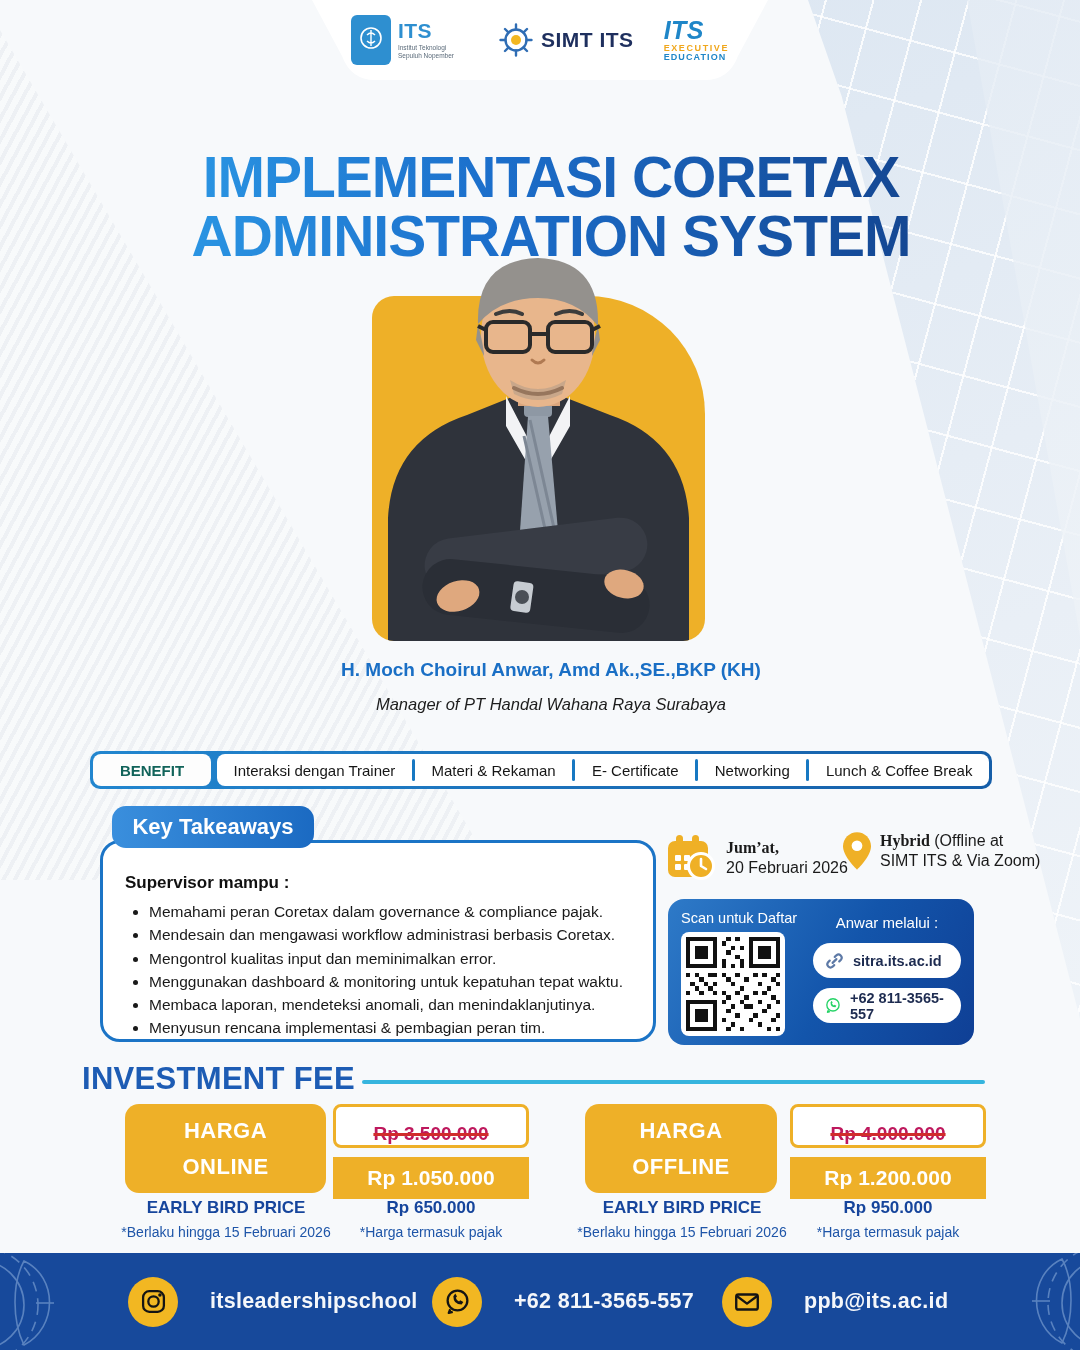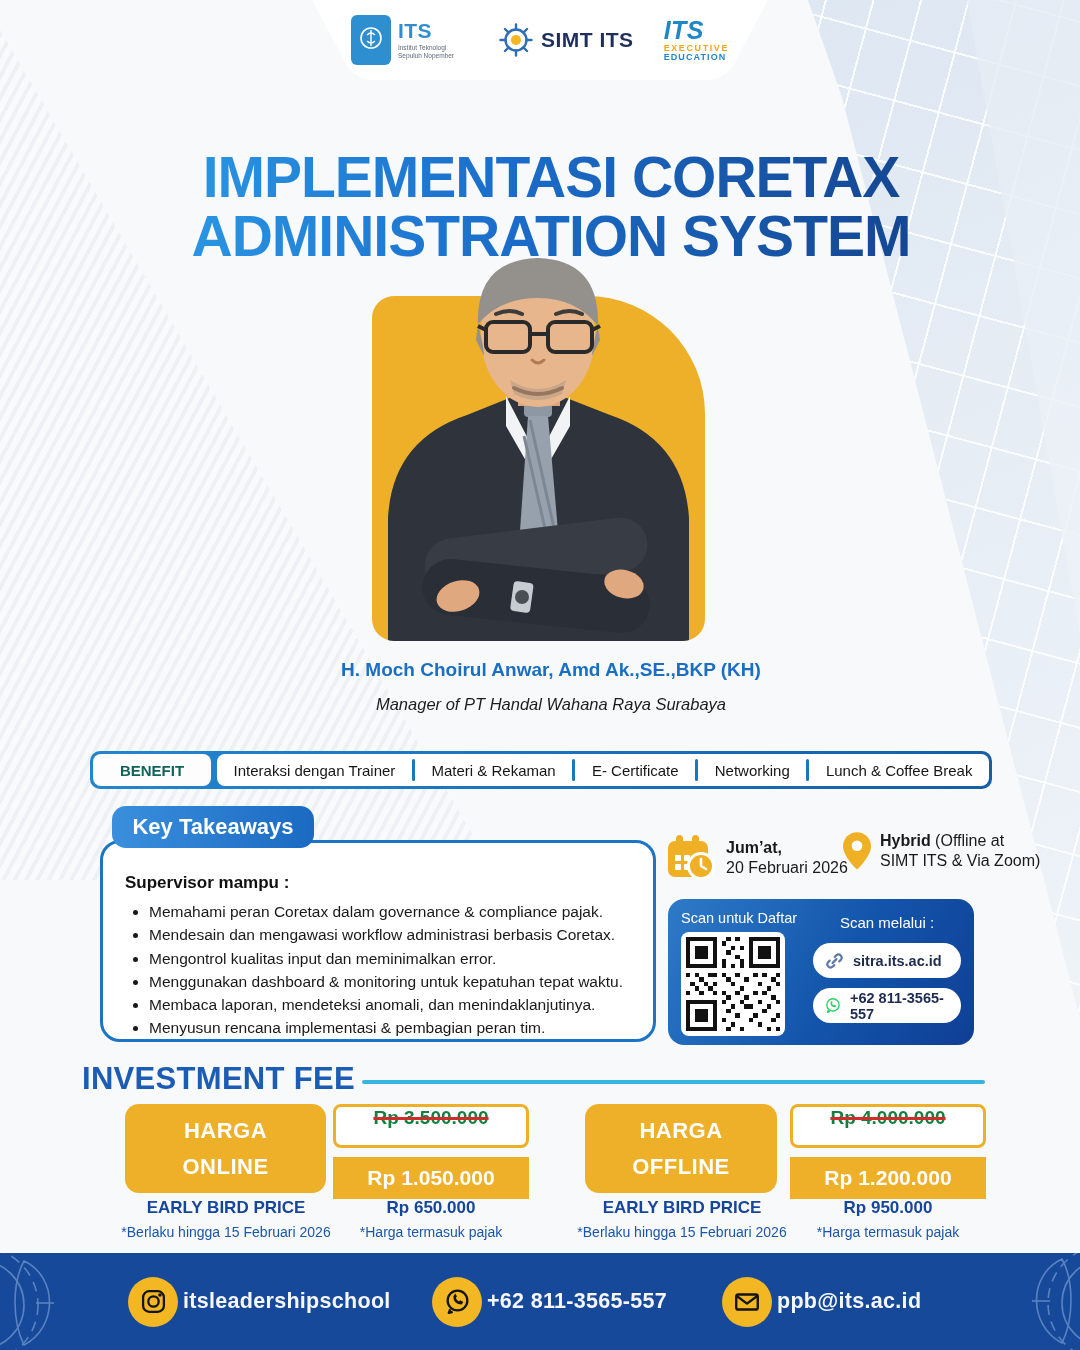--- a/index.html
+++ b/index.html
@@ -72,21 +72,21 @@
     background:linear-gradient(90deg,#3a8fdd,#1b6ac2);border-radius:14px;
     display:flex;align-items:center;justify-content:center;color:#fff;font-size:22px;font-weight:600;z-index:3;}
   .tk-heading{font-size:17px;font-weight:800;color:#111;}
   .tk-list{margin:7px 0 4px 0;padding-left:24px;}
   .tk-list li{font-size:15.5px;line-height:1.5;color:#191919;}
 
   
   .event-date{position:absolute;left:666px;top:833px;display:flex;align-items:center;gap:10px;}
   .event-place{position:absolute;left:843px;top:831px;display:flex;align-items:flex-start;gap:9px;}
   .ev-text{font-size:16px;color:#1a1a1a;line-height:1.25;}
-  .ev-text b{font-weight:800;}
+  .ev-text b{font-weight:800;font-family:Liberation Serif, serif;}
 
   
   .register-card{position:absolute;left:668px;top:899px;width:306px;height:146px;box-sizing:border-box;
     background:linear-gradient(120deg,#2e7ac8 0%,#1355ab 55%,#0f3f95 100%);
     border-radius:16px;padding:11px 13px;display:grid;grid-template-columns:118px 1fr;column-gap:14px;}
   .scan-label{font-size:14.5px;color:#fff;margin-bottom:6px;}
   .qr-box{width:104px;height:104px;background:#fff;border-radius:8px;padding:5px;box-sizing:border-box;}
   .or-label{font-size:15px;color:#fff;text-align:center;margin:4px 0 12px;}
   .contact-pill{height:35px;background:#fff;border-radius:18px;display:flex;align-items:center;gap:9px;
     padding:0 12px;margin-bottom:10px;font-size:14.5px;font-weight:700;color:#1d2b50;}
@@ -94,34 +94,34 @@
   
   .invest-heading{position:absolute;left:82px;top:1061px;font-size:31px;font-weight:800;color:#1d5cb4;letter-spacing:.3px;}
   .invest-line{position:absolute;left:362px;top:1080px;width:623px;height:4px;background:#36b5de;border-radius:2px;}
 
   .harga-box{position:absolute;background:#eeb028;border-radius:14px;display:flex;flex-direction:column;
     align-items:center;justify-content:center;color:#fff;font-size:22px;font-weight:800;letter-spacing:.5px;line-height:1.6;}
   .harga-online{left:125px;top:1104px;width:201px;height:89px;}
   .harga-offline{left:585px;top:1104px;width:192px;height:89px;}
   .price-stack{position:absolute;top:1104px;width:196px;display:flex;flex-direction:column;gap:9px;}
   .price-stack.online{left:333px;} .price-stack.offline{left:790px;}
-  .old-price{height:38px;background:#fff;border:3px solid #eeb028;border-radius:8px;display:flex;align-items:flex-start;justify-content:center;
-    font-size:19px;font-weight:800;color:#15803d;}
+  .old-price{height:38px;background:#fff;border:3px solid #eeb028;border-radius:8px;display:flex;align-items:flex-end;justify-content:center;
+    font-size:19px;font-weight:800;color:#be185d;}
   .old-price span{text-decoration:line-through;text-decoration-color:#d02c2c;text-decoration-thickness:3px;}
   .new-price{height:42px;background:#eeb028;border-radius:0;display:flex;align-items:center;justify-content:center;
     font-size:21px;font-weight:800;color:#fff;}
   .fee-note{position:absolute;top:1198px;text-align:center;color:#16459c;}
   .fee-note .nb{font-size:17px;font-weight:800;display:block;}
   .fee-note .ns{font-size:14px;font-weight:400;color:#1e55a8;display:block;margin-top:6px;}
   .note-early-online{left:112px;width:228px;} .note-price-online{left:330px;width:202px;}
   .note-early-offline{left:568px;width:228px;} .note-price-offline{left:787px;width:202px;}
 
   
   .footer{position:absolute;left:0;top:1253px;width:1080px;height:97px;background:#17499b;overflow:hidden;}
-  .footer-item{position:absolute;top:0;height:97px;display:flex;align-items:center;gap:5px;}
+  .footer-item{position:absolute;top:0;height:97px;display:flex;align-items:center;gap:32px;}
   .f-ig{left:128px;} .f-wa{left:432px;} .f-mail{left:722px;}
   .f-circle{width:50px;height:50px;border-radius:50%;background:#f2b722;display:flex;align-items:center;justify-content:center;}
   .f-text{font-size:21.5px;color:#f5f7fa;font-weight:600;letter-spacing:.3px;}
   .deco{position:absolute;top:0;opacity:.55;}
   .deco-left{left:-34px;} .deco-right{right:-40px;}
 </style>
 </head>
 <body>
 
 <div class="poster">
@@ -297,21 +297,21 @@
                      M0,8h1v1h-1z M2,8h1v1h-1z M5,8h1v1h-1z M3,9h1v1h-1z M1,10h1v1h-1z M4,10h1v1h-1z M2,11h1v1h-1z M5,11h1v1h-1z M0,12h1v1h-1z M3,12h1v1h-1z
                      M8,8h1v1h-1z M11,8h1v1h-1z M9,9h1v1h-1z M13,9h1v1h-1z M10,10h1v1h-1z M12,11h1v1h-1z M8,12h1v1h-1z M11,12h1v1h-1z M9,13h1v1h-1z M13,13h1v1h-1z
                      M15,8h1v1h-1z M17,8h1v1h-1z M20,8h1v1h-1z M19,9h1v1h-1z M16,10h1v1h-1z M20,10h1v1h-1z M18,11h1v1h-1z M15,12h1v1h-1z M17,12h1v1h-1z M19,13h1v1h-1z
                      M8,14h1v1h-1z M12,14h1v1h-1z M10,15h1v1h-1z M13,15h1v1h-1z M9,16h1v1h-1z M11,17h1v1h-1z M8,18h1v1h-1z M10,19h1v1h-1z M9,20h1v1h-1z M12,20h1v1h-1z
                      M16,14h1v1h-1z M20,14h1v1h-1z M14,15h1v1h-1z M18,15h1v1h-1z M17,16h1v1h-1z M15,17h1v1h-1z M20,17h1v1h-1z M14,18h1v1h-1z M19,18h1v1h-1z M16,19h1v1h-1z M18,20h1v1h-1z M20,20h1v1h-1z"></path>
           </g>
         </svg>
       </div>
     </div>
     <div>
-      <div class="or-label">Scan melalui :</div>
+      <div class="or-label">Anwar melalui :</div>
       <div class="contact-pill">
         <svg width="19" height="18" viewBox="0 0 19 17">
           <g stroke="#5d79a6" stroke-width="2.2" fill="none" stroke-linecap="round">
             <path d="M7.6,10.4 L11.4,6.6"></path>
             <path d="M9.8,4.4 l1.6,-1.6 a3.2,3.2 0 0 1 4.5,4.5 L14.3,8.9"></path>
             <path d="M9.2,12.6 l-1.6,1.6 a3.2,3.2 0 0 1 -4.5,-4.5 L4.7,8.1"></path>
           </g>
         </svg>
         <span>sitra.its.ac.id</span>
       </div>

